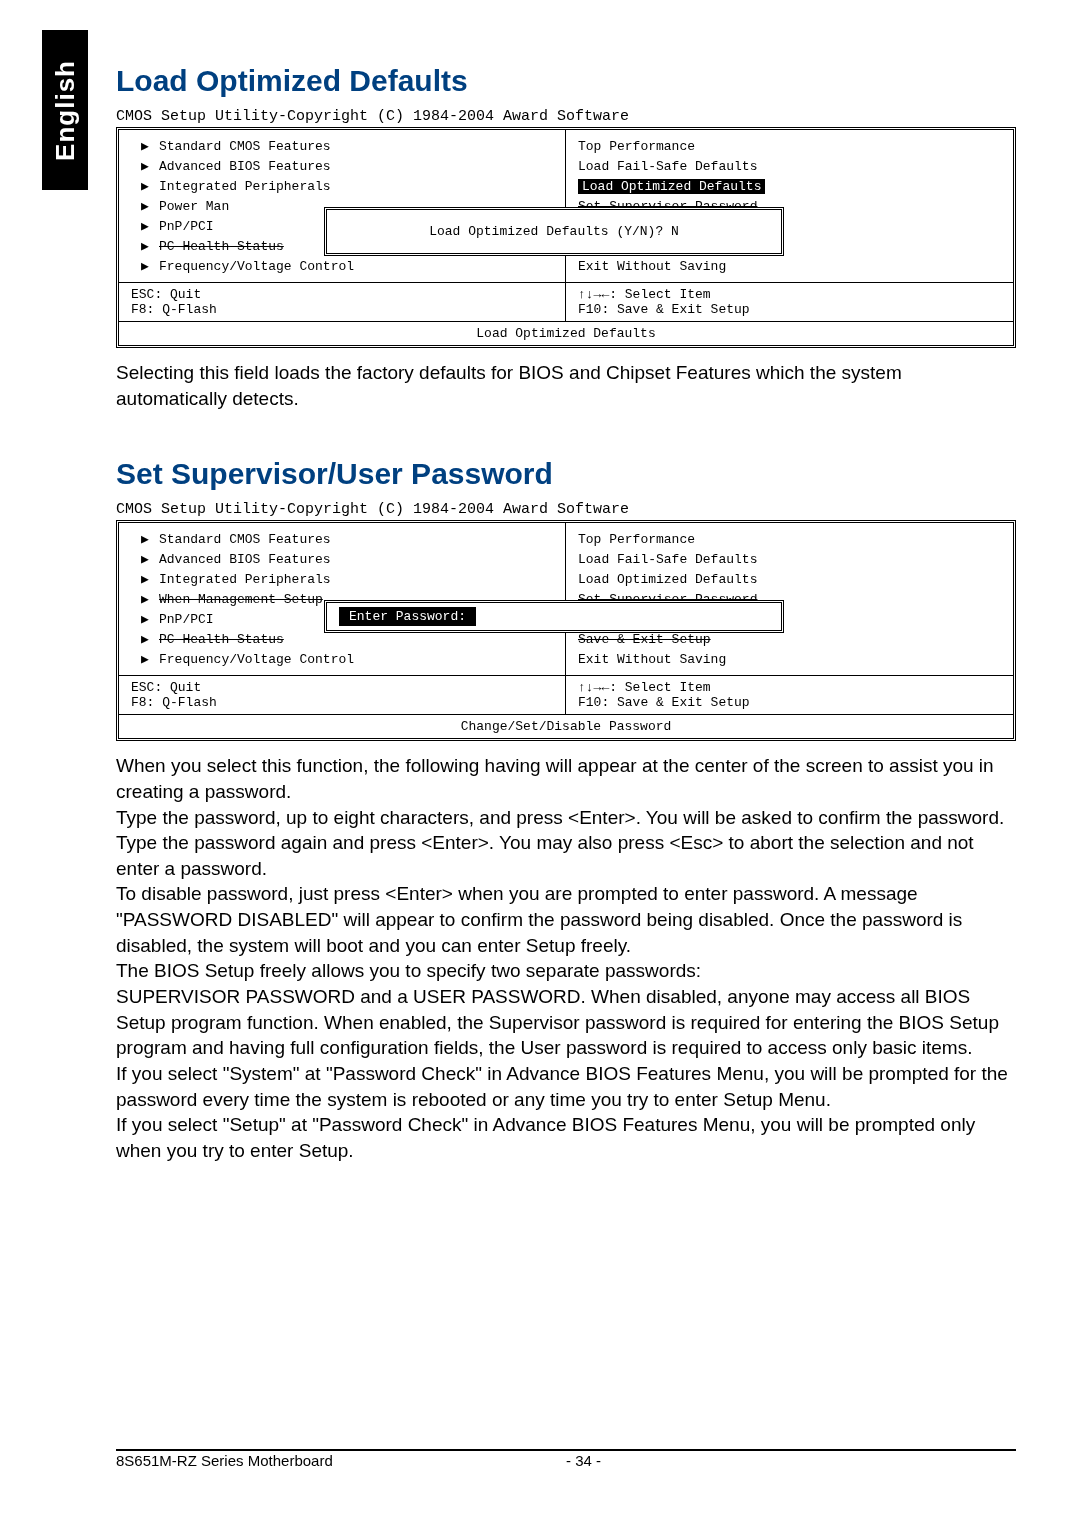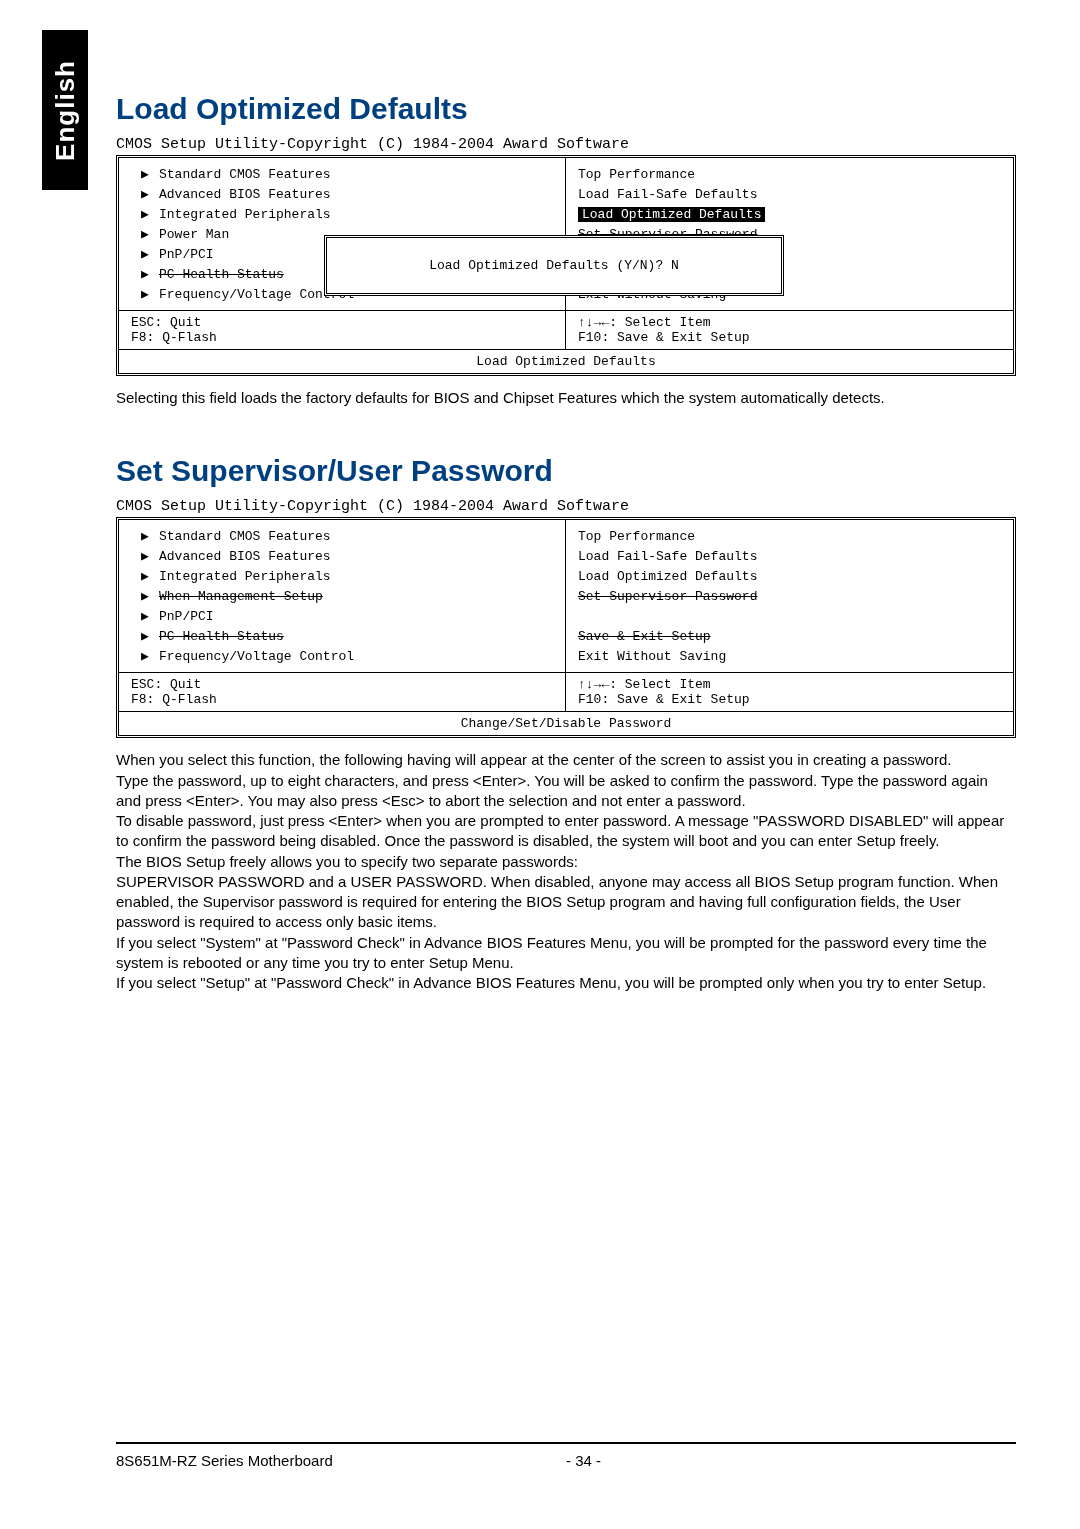--- a/index.html
+++ b/index.html
@@ -1,40 +1,40 @@
 <!DOCTYPE html>
 <html><head>
 <meta charset="utf-8">
 <style>
   * { margin: 0; padding: 0; box-sizing: border-box; }
   body { background: #fff; font-family: Arial, Helvetica, sans-serif; width: 1080px; height: 1529px; position: relative; color: #000; }
   .side-tab { position: absolute; left: 42px; top: 30px; width: 46px; height: 160px; background: #000; color: #fff; font-weight: bold; font-size: 26px; display: flex; align-items: center; justify-content: center; }
   .side-tab span { writing-mode: vertical-rl; transform: rotate(180deg); letter-spacing: 1px; }
-  .content { position: absolute; left: 116px; top: 92px; width: 900px; }
+  .content { position: absolute; left: 116px; top: 64px; width: 900px; }
   h2.section-heading { color: #004080; font-size: 30px; font-weight: bold; margin-bottom: 10px; }
   .bios-caption { text-align: left; font-family: "Courier New", monospace; font-size: 15px; margin-bottom: 2px; }
   .bios-box { border: 3px double #000; width: 100%; font-family: "Courier New", monospace; font-size: 13px; position: relative; background: #fff; }
   .bios-cols { display: flex; }
   .bios-col { width: 50%; padding: 6px 12px; }
   .bios-col.left { border-right: 1px solid #000; }
   .menu-item { display: flex; align-items: center; height: 20px; }
   .arrow-cell { width: 28px; display: inline-flex; justify-content: center; }
   .menu-label {  }
   .highlighted { background: #000; color: #fff; padding: 0 4px; }
   .strike { text-decoration: line-through; }
   .hint-row { display: flex; border-top: 1px solid #000; }
   .hint-cell { width: 50%; padding: 4px 12px; }
   .hint-cell.left { border-right: 1px solid #000; }
   .footer-row { border-top: 1px solid #000; text-align: center; padding: 4px 12px; }
-  .popup { position: absolute; border: 3px double #000; background: #fff; z-index: 5; padding: 16px 0; }
+  .popup { position: absolute; border: 3px double #000; background: #fff; z-index: 5; padding: 10px 0; }
   .popup-inner-label { background: #000; color: #fff; padding: 2px 10px; display: inline-block; margin-left: 6px; }
   .popup-full { text-align: center; padding: 4px 10px; }
-  .body-text { font-size: 15px; line-height: 1.35; margin-top: 12px; }
+  .body-text { font-size: 19px; line-height: 1.35; margin-top: 12px; }
   .section-gap { height: 46px; }
-  .page-footer { position: absolute; left: 116px; bottom: 60px; width: 900px; border-top: 2px solid #000; display: flex; font-size: 15px; padding-top: 8px; }
+  .page-footer { position: absolute; left: 116px; bottom: 60px; width: 900px; border-top: 2px solid #000; display: flex; font-size: 15px; padding-top: 1px; }
   .page-footer .pf-left { width: 50%; }
   .page-footer .pf-mid { width: 50%; text-align: left; }
 </style>
 </head>
 <body>
 
 <div class="side-tab">
   <span>English</span>
 </div>
 
@@ -174,20 +174,23 @@
           </div>
         <div class="menu-item">
             <span class="menu-label strike">Save &amp; Exit Setup</span>
           </div>
         <div class="menu-item">
             <span class="menu-label">Exit Without Saving</span>
           </div>
       </div>
     </div>
 
+    <div class="popup" style="left:205px; top:77px; width:460px; text-align:left; padding:4px 6px;">
+      <span class="popup-inner-label">Enter Password:</span>
+    </div>
 
     <div class="hint-row">
       <div class="hint-cell left">
         <div>ESC: Quit</div>
         <div>F8: Q-Flash</div>
       </div>
       <div class="hint-cell">
         <div>↑↓→←: Select Item</div>
         <div>F10: Save &amp; Exit Setup</div>
       </div>

